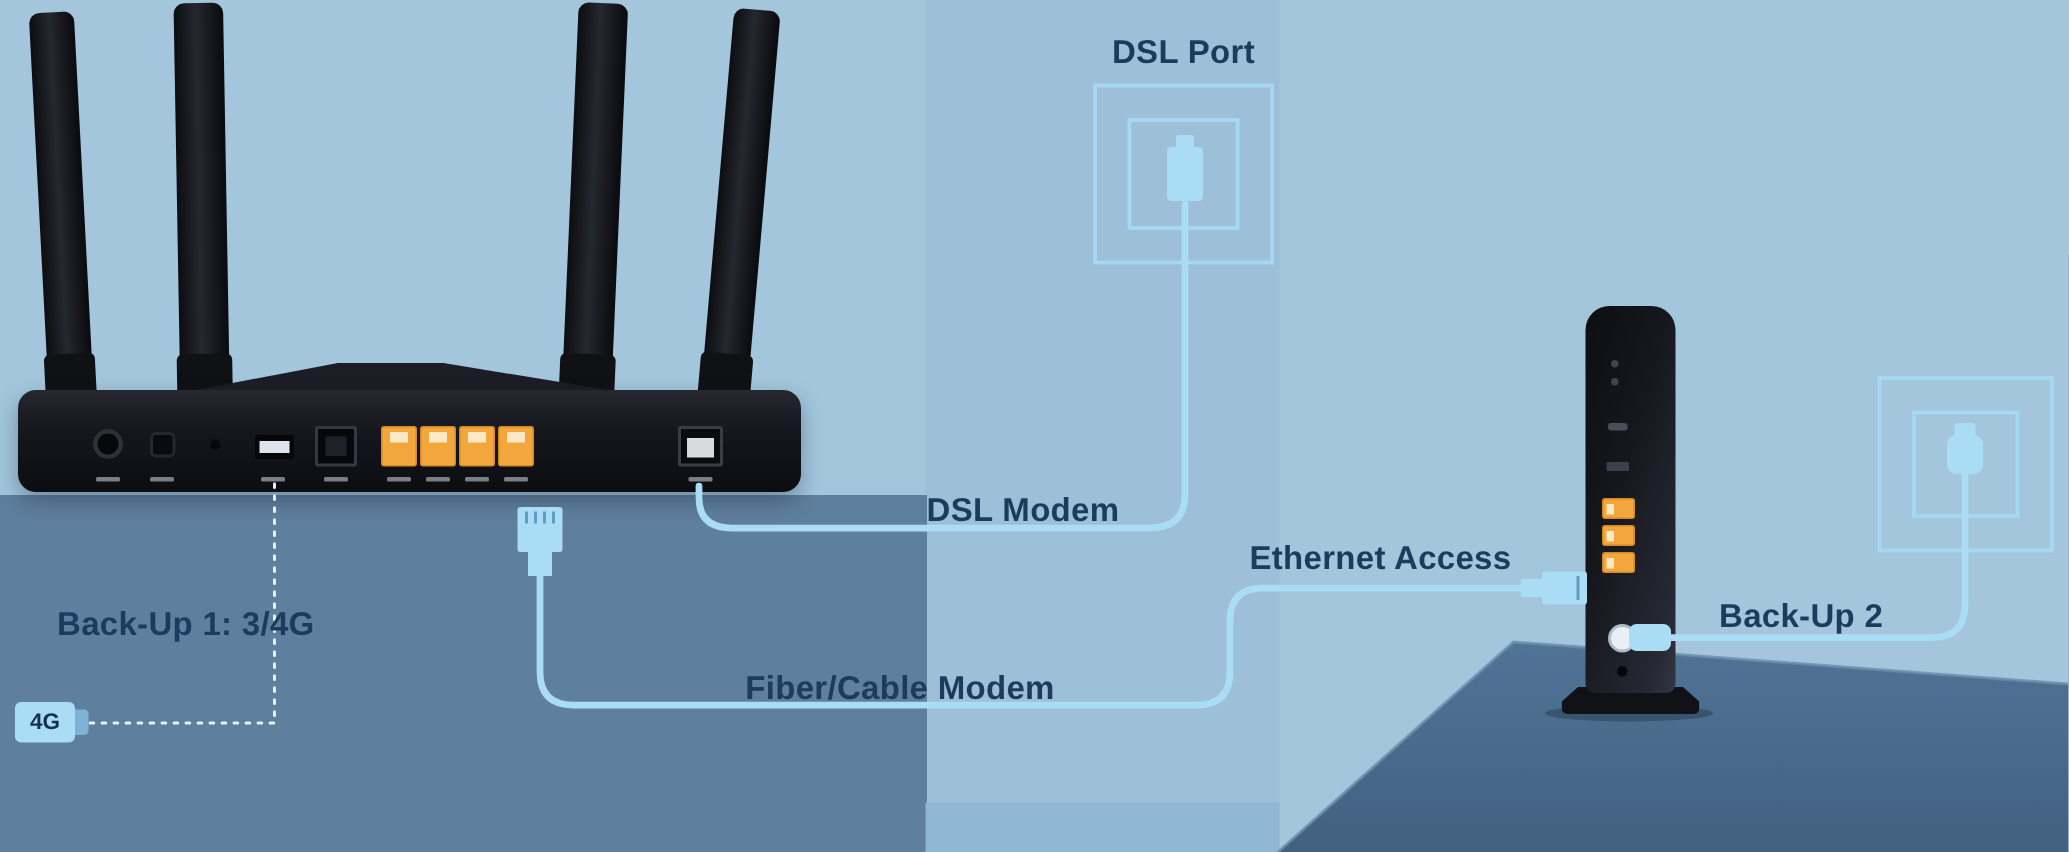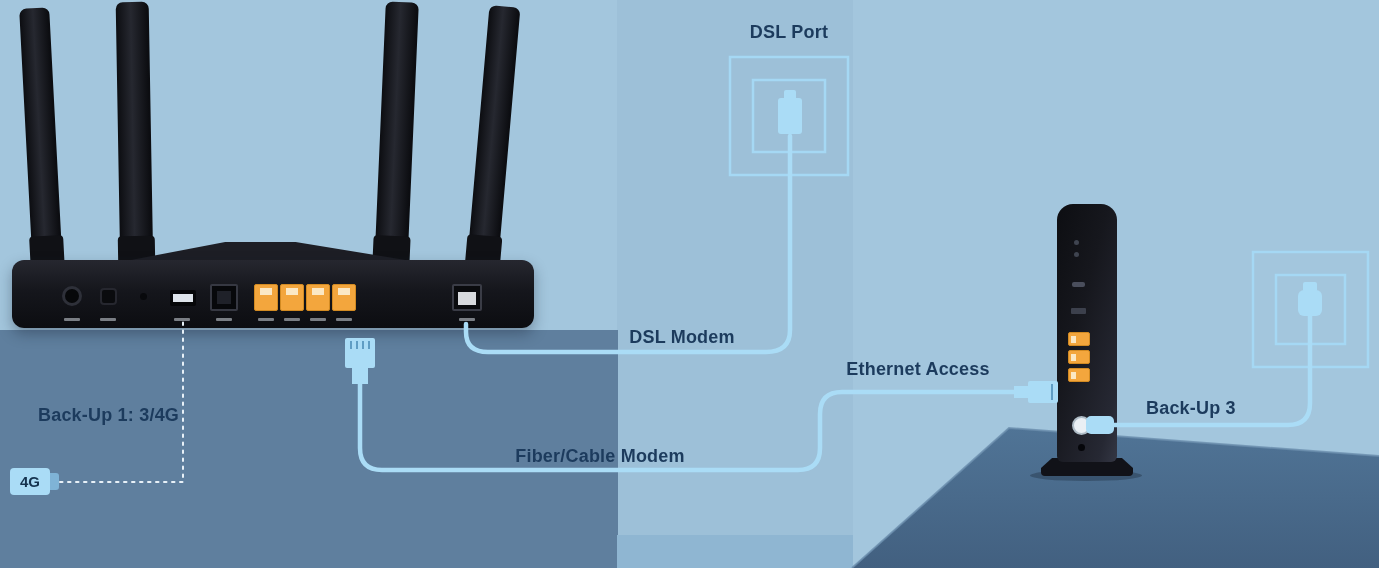--- a/index.html
+++ b/index.html
@@ -80,21 +80,21 @@
   .dongle{
     left:10px;top:468px;width:40px;height:27px;background:#aadcf6;border-radius:4px;
     display:flex;align-items:center;justify-content:center;
     color:#14324e;font-weight:bold;font-size:15px;
   }
   .dongle::after{content:"";position:absolute;left:100%;top:5px;width:9px;height:17px;
     background:#7fb3d6;border-radius:0 3px 3px 0;}
 
   
   .lbl{
-    color:#1c3b5d;font-size:18px;font-weight:600;letter-spacing:.2px;white-space:nowrap;
+    color:#1c3b5d;font-size:22px;font-weight:600;letter-spacing:.2px;white-space:nowrap;
   }
   .lbl-dsl-port{left:730px;top:22px;width:118px;text-align:center;}
   .lbl-dsl-cable{left:617px;top:327px;width:130px;text-align:center;}
   .lbl-eth-access{left:833px;top:359px;width:170px;text-align:center;}
   .lbl-fiber{left:450px;top:446px;width:300px;text-align:center;}
   .lbl-b2{left:1146px;top:398px;width:120px;}
   .lbl-b1{left:38px;top:403px;width:230px;line-height:25px;white-space:normal;}
   .lbl-b1 span{display:block;}
 </style>
 </head>
@@ -199,18 +199,18 @@
   </svg>
 
   <div class="abs dongle">
     <span>4G</span>
   </div>
 
   <div class="abs lbl lbl-dsl-port">DSL Port</div>
   <div class="abs lbl lbl-dsl-cable">DSL Modem</div>
   <div class="abs lbl lbl-fiber">Fiber/Cable Modem</div>
   <div class="abs lbl lbl-eth-access">Ethernet Access</div>
-  <div class="abs lbl lbl-b2">Back-Up 3</div>
+  <div class="abs lbl lbl-b2">Back-Up 2</div>
   <div class="abs lbl lbl-b1">
     <span>Back-Up 1: 3/4G</span>
   </div>
 
 </div>
 
 </body></html>

